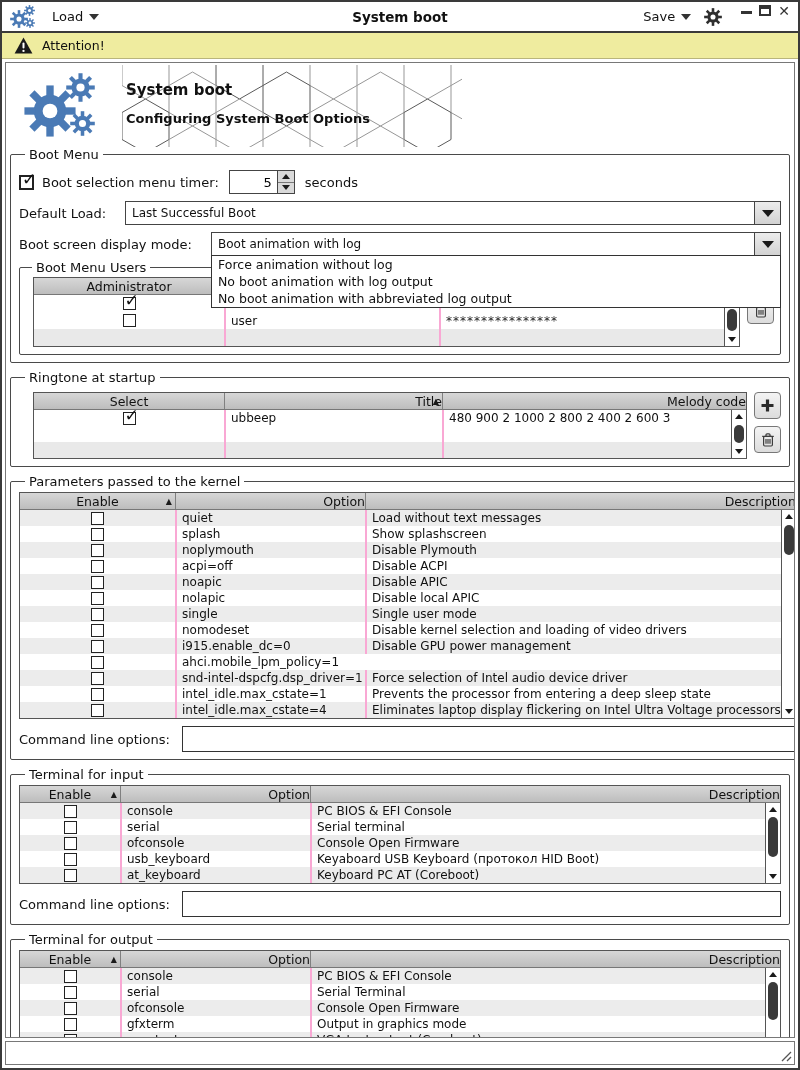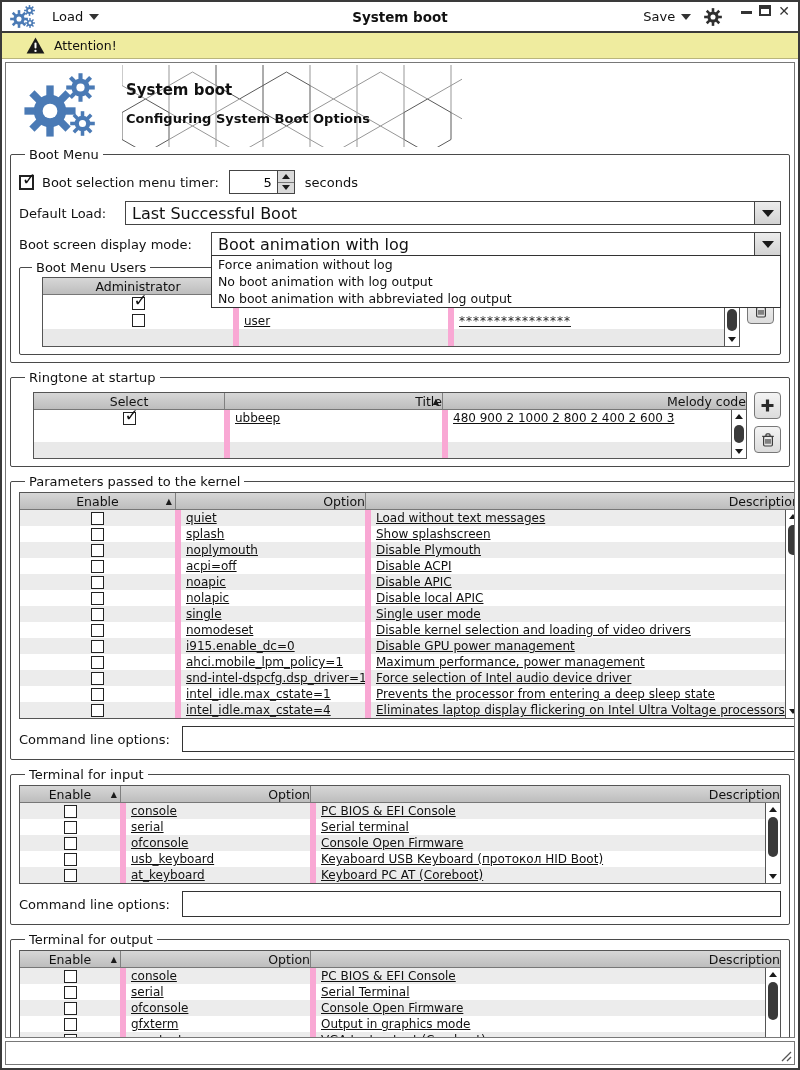--- a/index.html
+++ b/index.html
@@ -30,21 +30,21 @@
     border-top: 6px solid #333; display: inline-block;
   }
   .winbtns { display: flex; align-items: flex-start; gap: 7px; margin-left: 10px; transform: translateY(-6px); }
   .wb { display: inline-block; cursor: default; }
   .wb-min { width: 11px; height: 3px; background: #333; margin-top: 6px; }
   .wb-max { width: 12px; height: 11px; border: 2px solid #333; border-top: 4px solid #333; background: #fff; }
   .wb-close { font-size: 14px; line-height: 12px; color: #333; font-weight: bold; }
   
   .attention {
     height: 26px; flex: 0 0 26px; background: var(--attention, #efec9f);
-    border-bottom: 1px solid #b9b57c; display: flex; align-items: center; padding: 0 24px; gap: 9px;
+    border-bottom: 1px solid #b9b57c; display: flex; align-items: center; padding: 0 12px; gap: 9px;
     font-size: 12.5px;
   }
   
   .content {
     flex: 1 1 auto; margin: 3px; border: 1px solid #787878; background: #fff;
     padding: 2px 0 0; overflow: hidden; display: flex; flex-direction: column;
   }
   
   .page-header { height: 82px; flex: 0 0 82px; position: relative; overflow: hidden; }
   .hexes { position: absolute; left: 116px; top: 0; }
@@ -80,21 +80,21 @@
   .spin-btns { width: 18px; border: 1px solid #444; display: flex; flex-direction: column; }
   .spin-up, .spin-dn { flex: 1; background: #d9d9d9; display: flex; align-items: center; justify-content: center; }
   .spin-up { border-bottom: 1px solid #777; }
   .tri-up { width: 0; height: 0; border-left: 4px solid transparent; border-right: 4px solid transparent; border-bottom: 5px solid #1a1a1a; }
   .tri-dn { width: 0; height: 0; border-left: 4px solid transparent; border-right: 4px solid transparent; border-top: 5px solid #1a1a1a; }
   
   .combo {
     flex: 1; height: 24px; border: 1px solid #444; display: flex; align-items: stretch;
     position: relative; background: #fff;
   }
-  .combo-text { flex: 1; display: flex; align-items: center; padding-left: 6px; font-size: 16px; text-align: center; }
+  .combo-text { flex: 1; display: flex; align-items: center; padding-left: 6px; font-size: 12px; text-align: center; }
   .combo-btn {
     width: 26px; border-left: 1px solid #444; background: linear-gradient(#ececec, #d2d2d2);
     display: flex; align-items: center; justify-content: center;
   }
   .combo-arrow { width: 0; height: 0; border-left: 6px solid transparent; border-right: 6px solid transparent; border-top: 7px solid #1a1a1a; }
   .dd-list {
     position: absolute; top: 100%; left: -1px; right: -1px; z-index: 40;
     background: #fff; border: 1px solid #333;
   }
   .dd-item { height: 17px; line-height: 17px; padding-left: 6px; font-size: 12.5px; white-space: nowrap; }
@@ -109,21 +109,21 @@
   .th { display: flex; align-items: center; padding-left: 5px; position: relative; justify-content: flex-end; }
   .th.center { justify-content: center; padding-left: 0; }
   .th + .th { border-left: 1px solid #808080; }
   .sort { position: absolute; right: 3px; font-size: 8px; color: #1a1a1a; }
   .tbody { display: flex; }
   .rows { flex: 1; overflow: hidden; }
   .tr { display: flex; height: 16px; align-items: center; font-size: 12px; }
   .tr-tall .tr { height: 17px; }
   .td { padding-left: 5px; white-space: nowrap; overflow: hidden; height: 100%; display: flex; align-items: center; }
   .td.center { justify-content: center; padding-left: 0; }
-  .td + .td { border-left: 6px solid #f9a8d4; text-decoration: underline; }
+  .td + .td { border-left: 2px solid #f9a8d4; }
   .zebra .tr:nth-child(odd) { background: #ececec; }
   .fill-gray { background: #e9e9e9; }
   
   .t-users .c1, .t-ring .c1 { flex: 0 0 190px; }
   .t-users .c2 { flex: 0 0 215px; } .t-ring .c2 { flex: 0 0 218px; }
   .t-kern .c1 { flex: 0 0 155px; } .t-kern .c2 { flex: 0 0 190px; }
   .t-term .c1 { flex: 0 0 100px; } .t-term .c2 { flex: 0 0 190px; }
   .c3 { flex: 1; }
   
   .vscroll {
@@ -308,21 +308,21 @@
               <div class="dd-item">No boot animation with log output</div>
 
               <div class="dd-item">No boot animation with abbreviated log output</div>
 
           </div>
         </div>
       </div>
 
       <fieldset class="inner">
         <legend>Boot Menu Users</legend>
-        <div class="tbl-wrap" style="margin-left:16px">
+        <div class="tbl-wrap" style="margin-left:7px">
           <div class="tbl t-users">
             <div class="thead">
               <div class="th center c1">
                   <span>Administrator</span>
                 </div>
               <div class="th c2"></div>
               <div class="th c3"></div>
             </div>
             <div class="tbody">
               <div class="rows tr-tall">
@@ -527,21 +527,20 @@
                 </div>
                 <div class="td c2">i915.enable_dc=0</div>
                 <div class="td c3">Disable GPU power management</div>
               </div>
 
               <div class="tr">
                 <div class="td center c1">
                   <span class="cb"></span>
                 </div>
                 <div class="td c2">ahci.mobile_lpm_policy=1</div>
-                <div class="td c3">Maximum performance, power management</div>
               </div>
 
               <div class="tr">
                 <div class="td center c1">
                   <span class="cb"></span>
                 </div>
                 <div class="td c2">snd-intel-dspcfg.dsp_driver=1</div>
                 <div class="td c3">Force selection of Intel audio device driver</div>
               </div>
 

